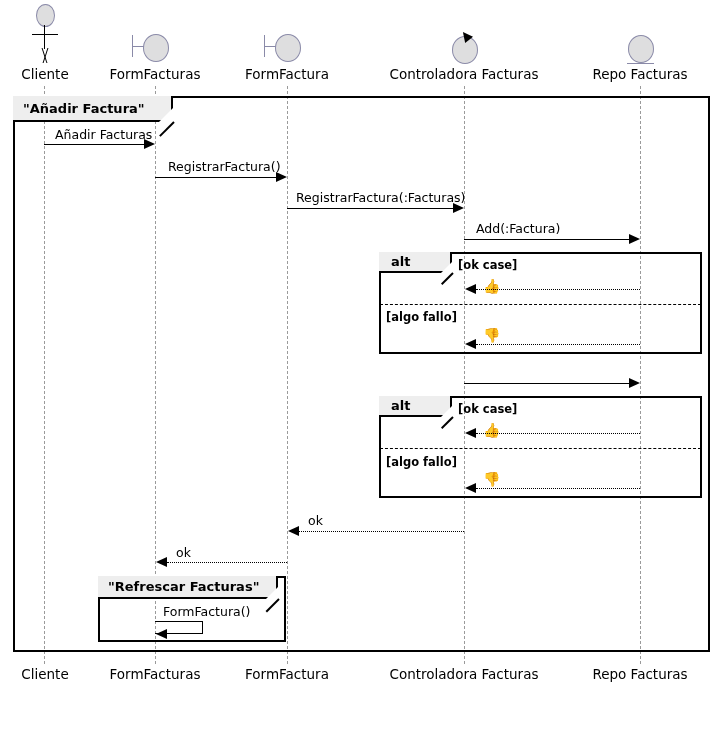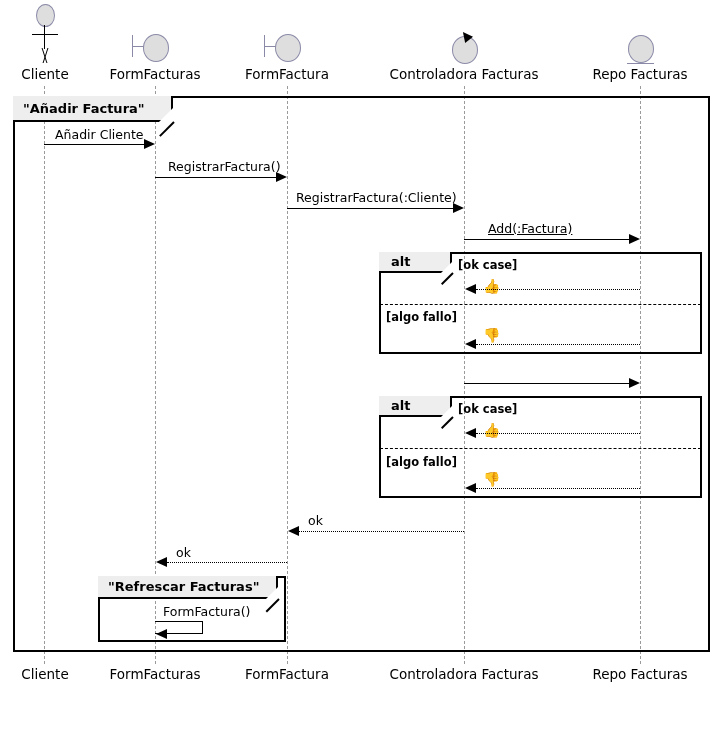--- a/index.html
+++ b/index.html
@@ -263,33 +263,33 @@
   </div>
   <div class="participant-label" style="left:575px; top:66px; width:130px;">Repo Facturas</div>
 
   <div class="frame" style="left:13px; top:96px; width:697px; height:556px;"></div>
   <div class="frame-tab" style="left:13px; top:96px; width:160px; height:26px;">
     <span>"Añadir Factura"</span>
     <span class="notch"></span>
     <span class="notch-line"></span>
   </div>
 
-  <div class="msg-label" style="left:55px; top:127px;">Añadir Cliente</div>
+  <div class="msg-label" style="left:55px; top:127px;">Añadir Facturas</div>
   <div class="msg-line" style="left:44px; top:144px; width:100px;"></div>
   <div class="arrow-head-r" style="left:144px; top:139px;"></div>
 
   <div class="msg-label" style="left:168px; top:159px;">RegistrarFactura()</div>
   <div class="msg-line" style="left:155px; top:177px; width:121px;"></div>
   <div class="arrow-head-r" style="left:276px; top:172px;"></div>
 
-  <div class="msg-label" style="left:296px; top:190px;">RegistrarFactura(:Cliente)</div>
+  <div class="msg-label" style="left:296px; top:190px;">RegistrarFactura(:Facturas)</div>
   <div class="msg-line" style="left:287px; top:208px; width:166px;"></div>
   <div class="arrow-head-r" style="left:453px; top:203px;"></div>
 
-  <div class="msg-label" style="left:488px; top:221px;text-decoration:underline;">Add(:Factura)</div>
+  <div class="msg-label" style="left:476px; top:221px;">Add(:Factura)</div>
   <div class="msg-line" style="left:464px; top:239px; width:165px;"></div>
   <div class="arrow-head-r" style="left:629px; top:234px;"></div>
 
   <div class="frame" style="left:379px; top:252px; width:323px; height:102px;"></div>
   <div class="frame-tab" style="left:379px; top:252px; width:73px; height:21px; padding-left:12px;">
     <span>alt</span>
     <span class="notch" style="border-left-width:11px; border-bottom-width:11px;"></span>
     <span class="notch-line" style="width:16px;"></span>
   </div>
   <div class="frag-label" style="left:458px; top:258px;">[ok case]</div>

